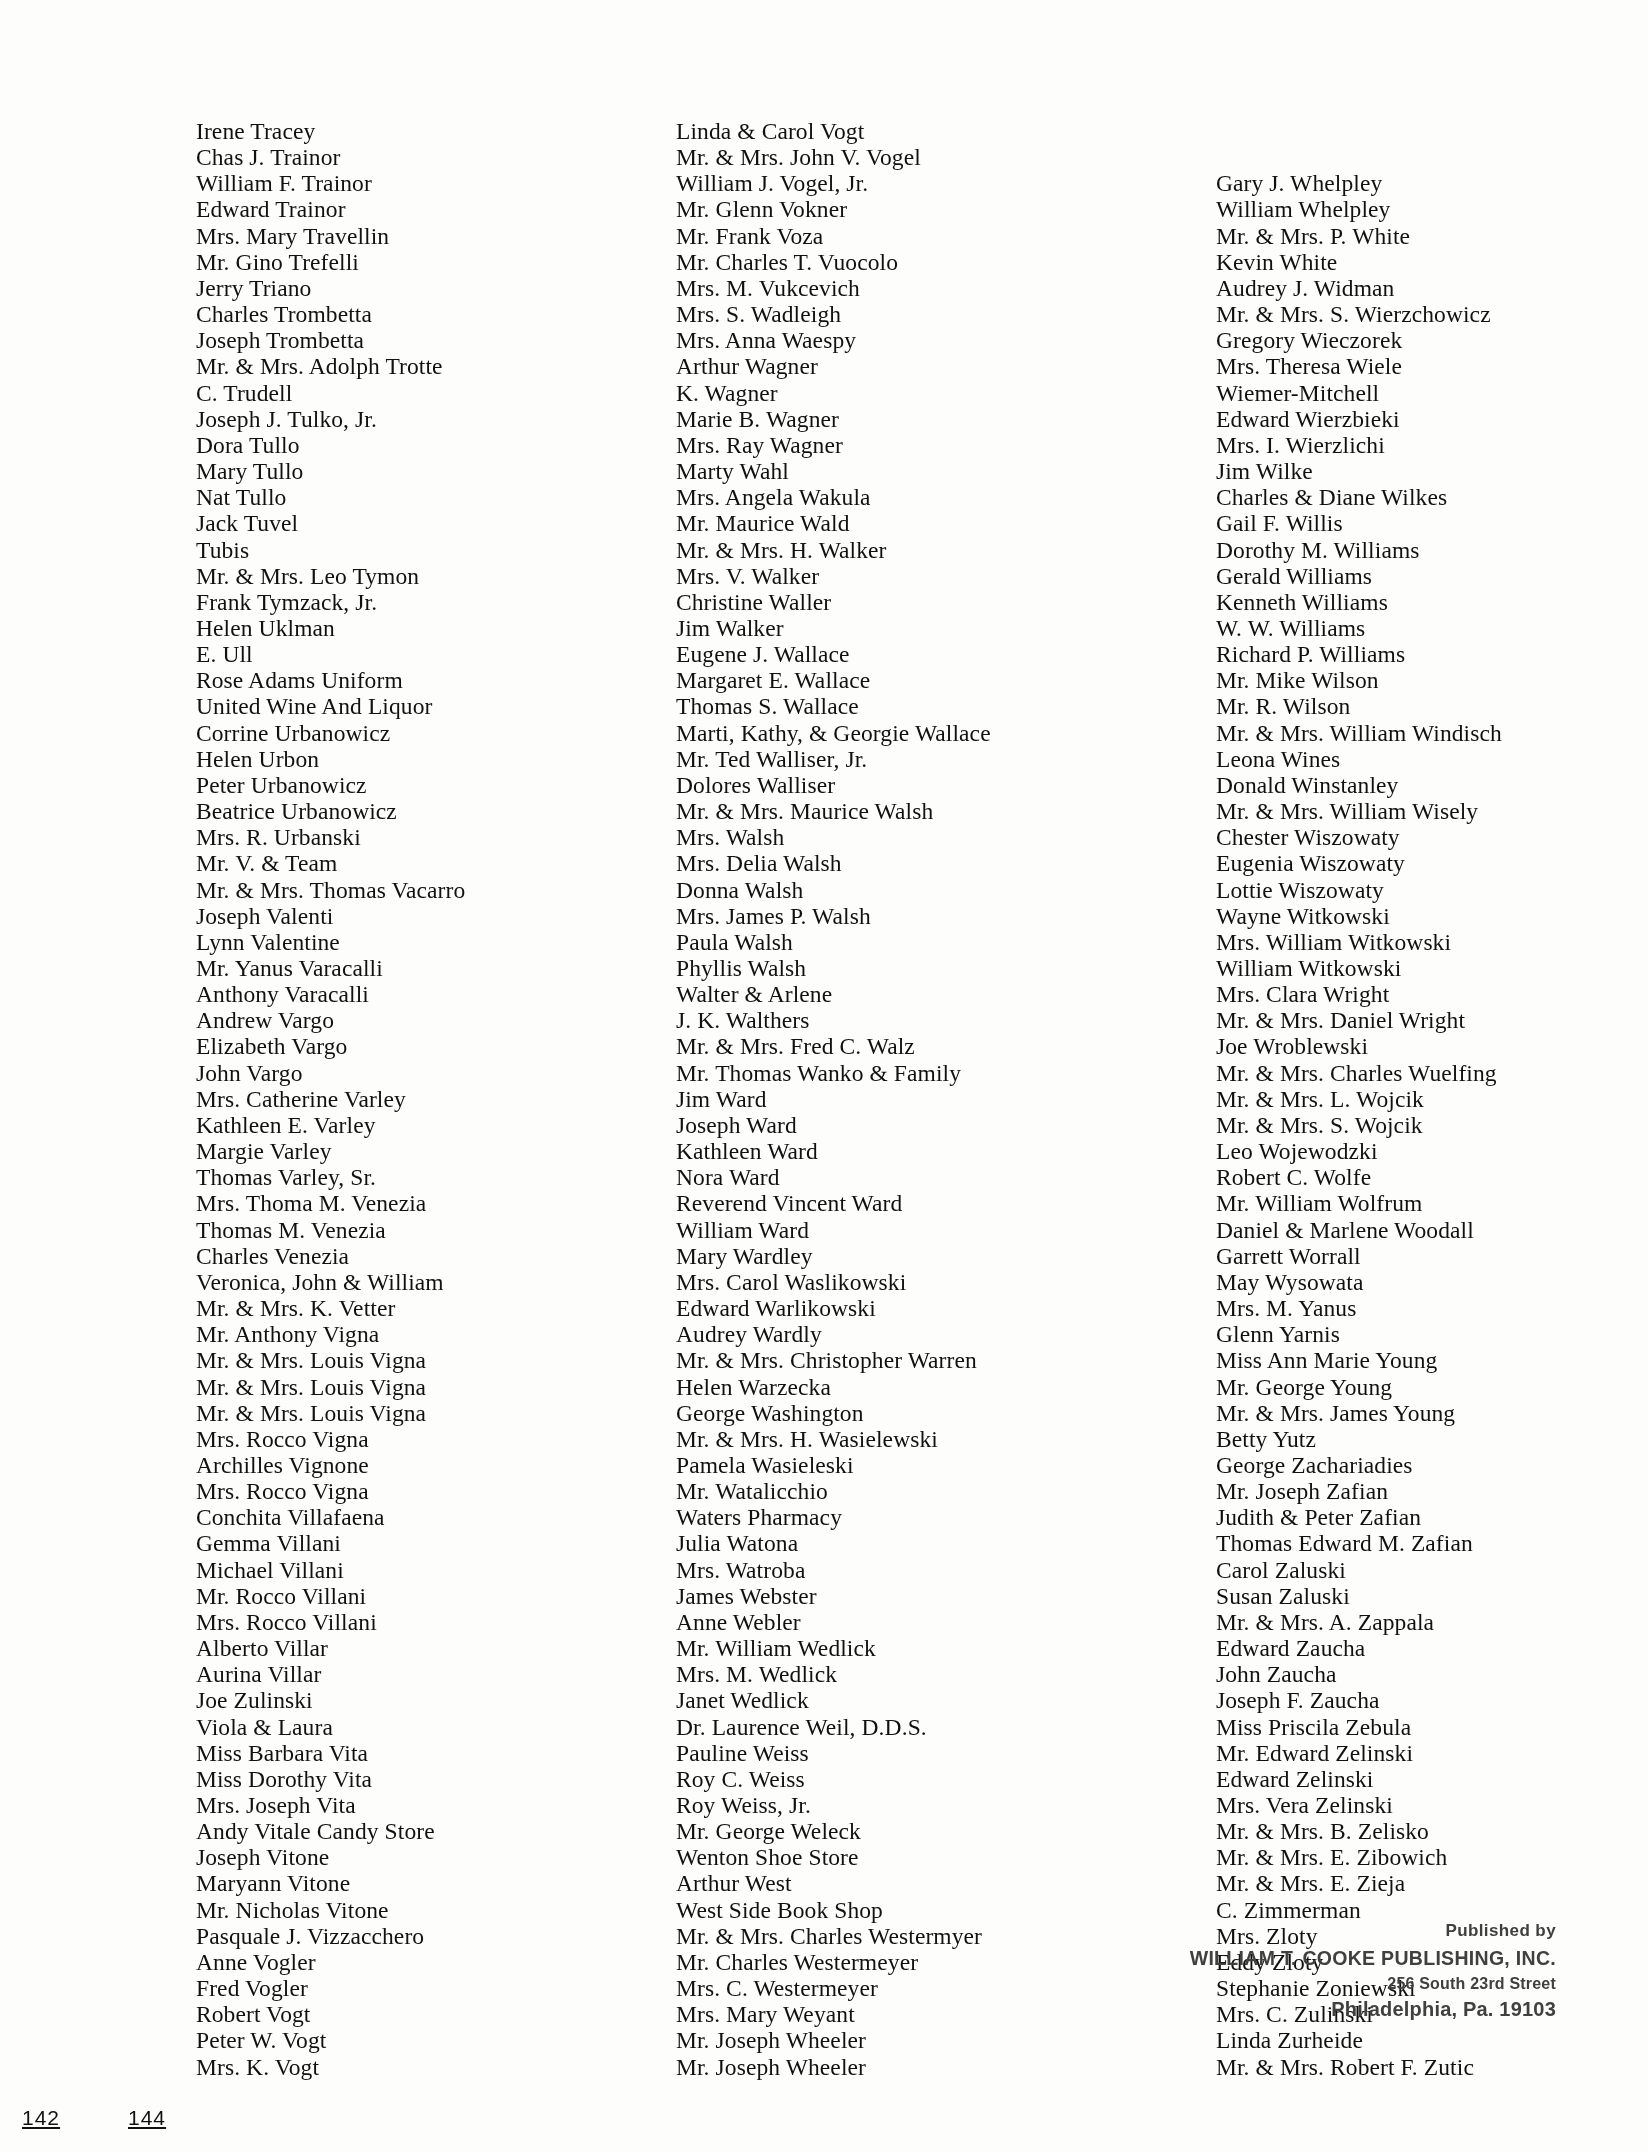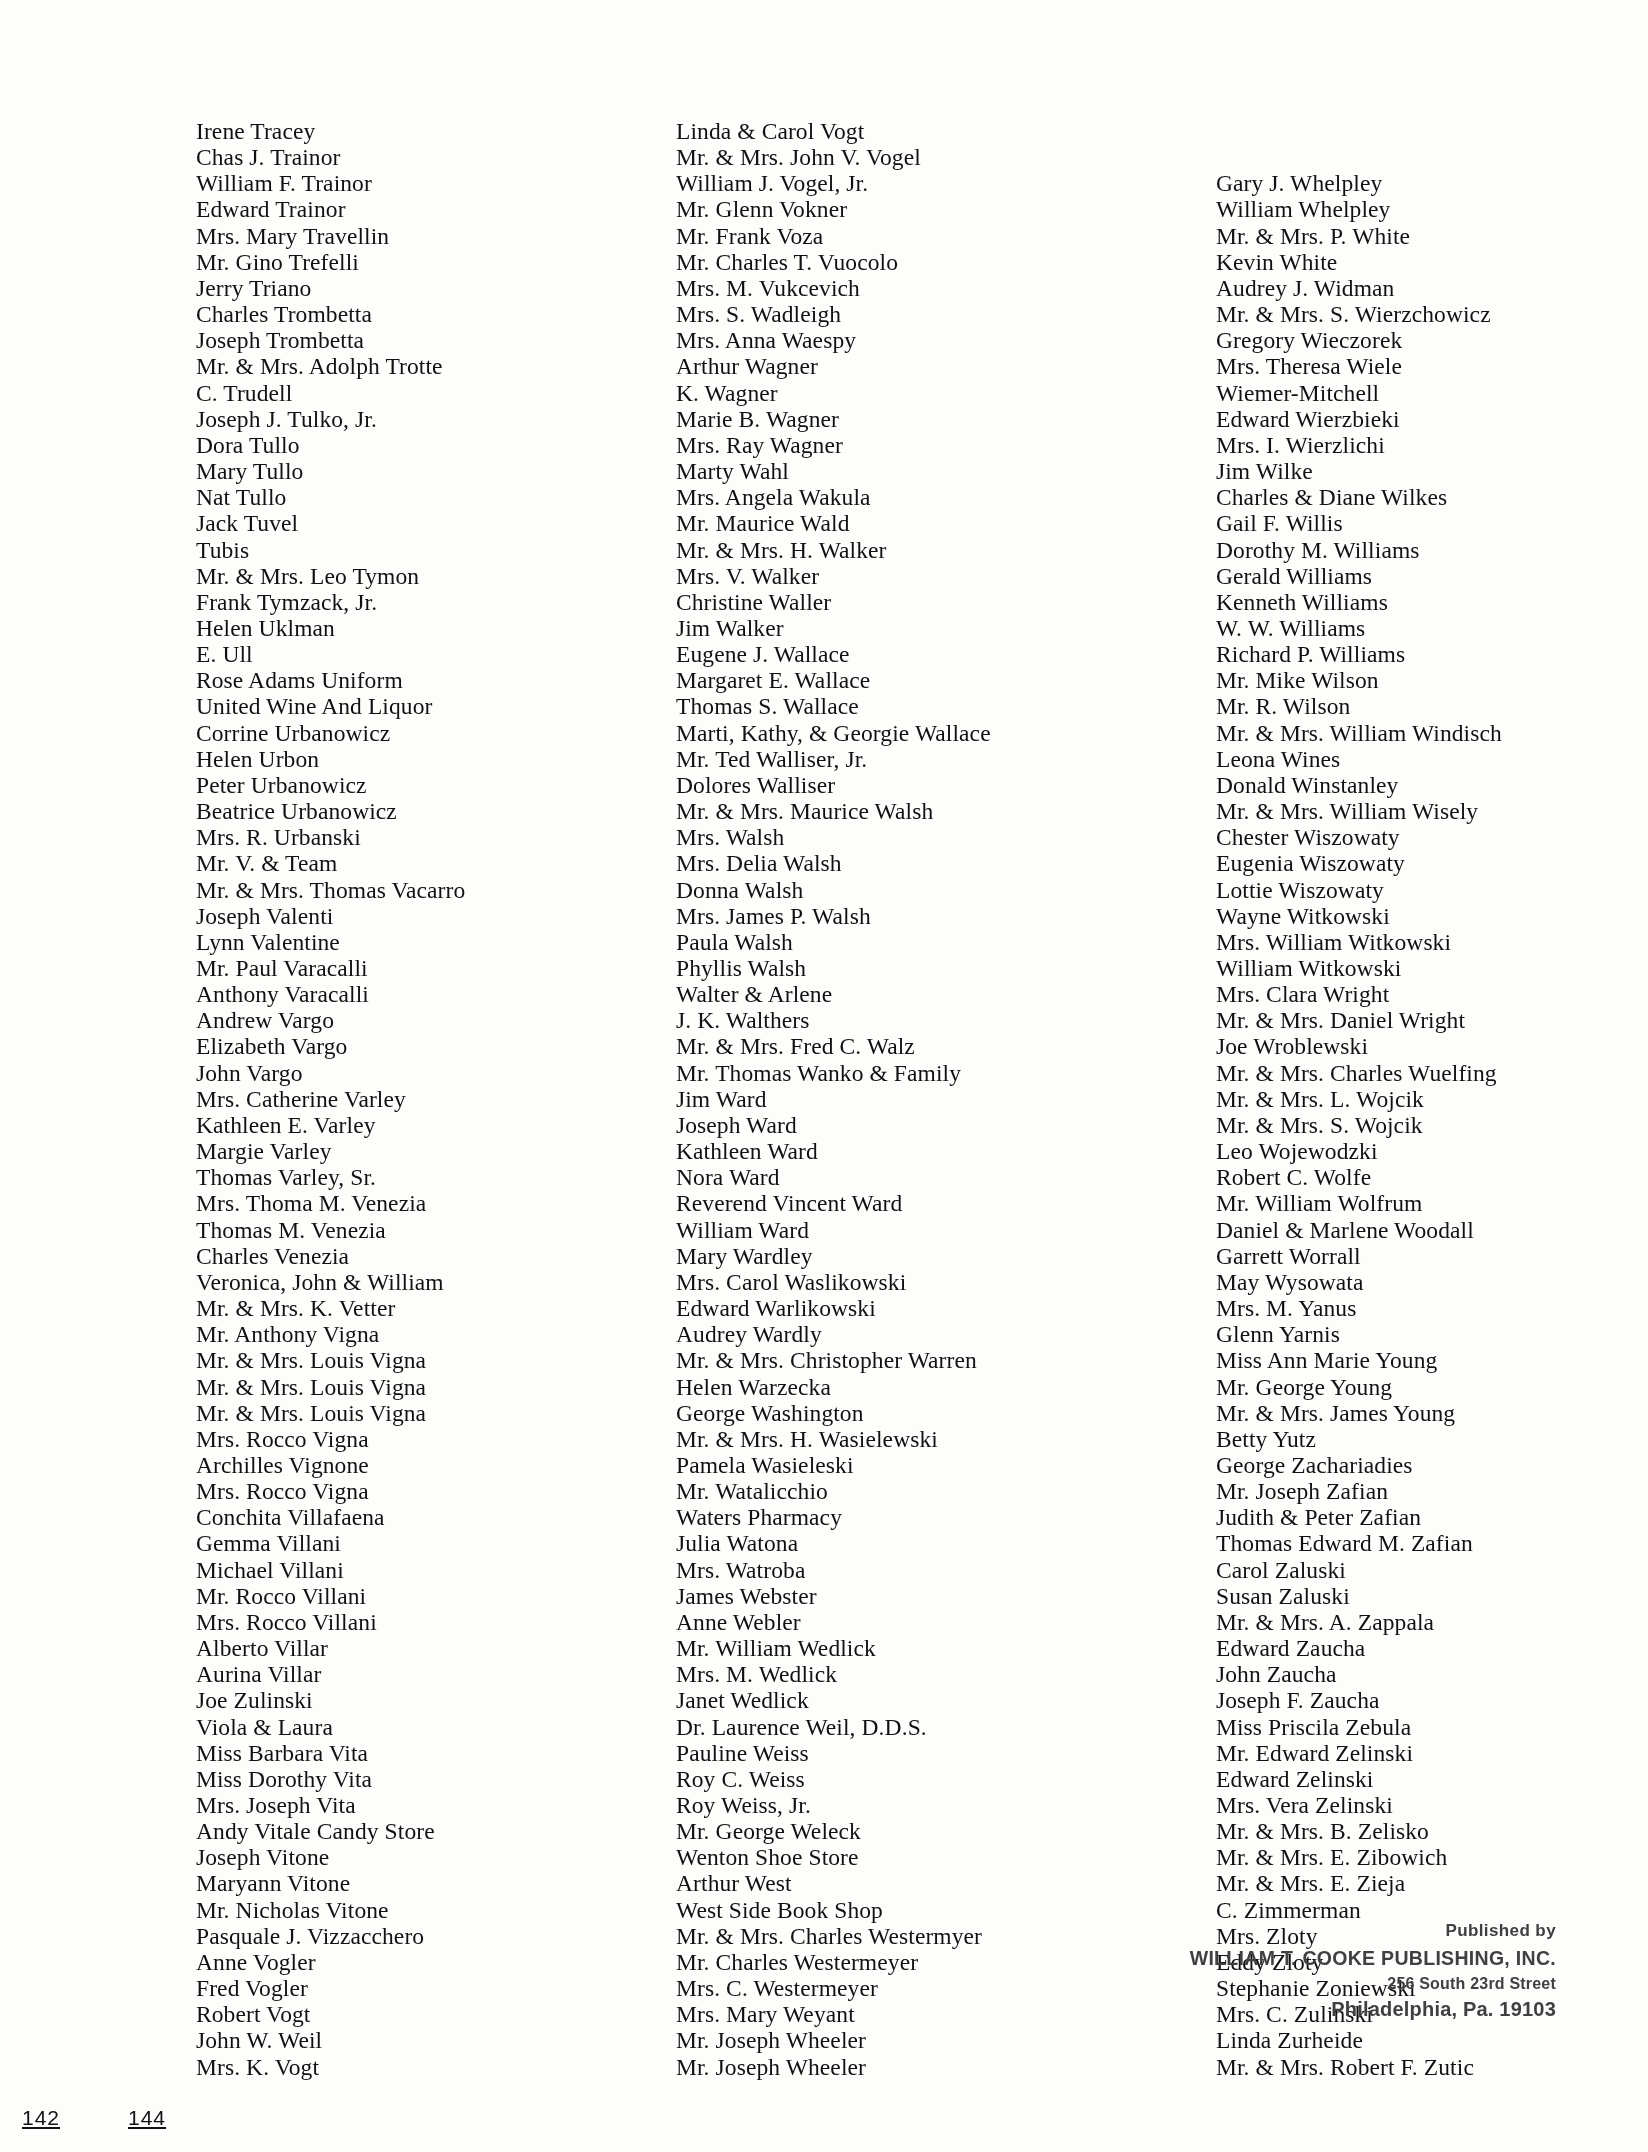--- a/index.html
+++ b/index.html
@@ -102,21 +102,21 @@
         <div class="entry">United Wine And Liquor</div>
         <div class="entry">Corrine Urbanowicz</div>
         <div class="entry">Helen Urbon</div>
         <div class="entry">Peter Urbanowicz</div>
         <div class="entry">Beatrice Urbanowicz</div>
         <div class="entry">Mrs. R. Urbanski</div>
         <div class="entry">Mr. V. &amp; Team</div>
         <div class="entry">Mr. &amp; Mrs. Thomas Vacarro</div>
         <div class="entry">Joseph Valenti</div>
         <div class="entry">Lynn Valentine</div>
-        <div class="entry">Mr. Paul Varacalli</div>
+        <div class="entry">Mr. Yanus Varacalli</div>
         <div class="entry">Anthony Varacalli</div>
         <div class="entry">Andrew Vargo</div>
         <div class="entry">Elizabeth Vargo</div>
         <div class="entry">John Vargo</div>
         <div class="entry">Mrs. Catherine Varley</div>
         <div class="entry">Kathleen E. Varley</div>
         <div class="entry">Margie Varley</div>
         <div class="entry">Thomas Varley, Sr.</div>
         <div class="entry">Mrs. Thoma M. Venezia</div>
         <div class="entry">Thomas M. Venezia</div>
@@ -143,21 +143,21 @@
         <div class="entry">Miss Dorothy Vita</div>
         <div class="entry">Mrs. Joseph Vita</div>
         <div class="entry">Andy Vitale Candy Store</div>
         <div class="entry">Joseph Vitone</div>
         <div class="entry">Maryann Vitone</div>
         <div class="entry">Mr. Nicholas Vitone</div>
         <div class="entry">Pasquale J. Vizzacchero</div>
         <div class="entry">Anne Vogler</div>
         <div class="entry">Fred Vogler</div>
         <div class="entry">Robert Vogt</div>
-        <div class="entry">John W. Weil</div>
+        <div class="entry">Peter W. Vogt</div>
         <div class="entry">Mrs. K. Vogt</div>
       </div>
     <div class="col col-2">
         <div class="entry">Linda &amp; Carol Vogt</div>
         <div class="entry">Mr. &amp; Mrs. John V. Vogel</div>
         <div class="entry">William J. Vogel, Jr.</div>
         <div class="entry">Mr. Glenn Vokner</div>
         <div class="entry">Mr. Frank Voza</div>
         <div class="entry">Mr. Charles T. Vuocolo</div>
         <div class="entry">Mrs. M. Vukcevich</div>

